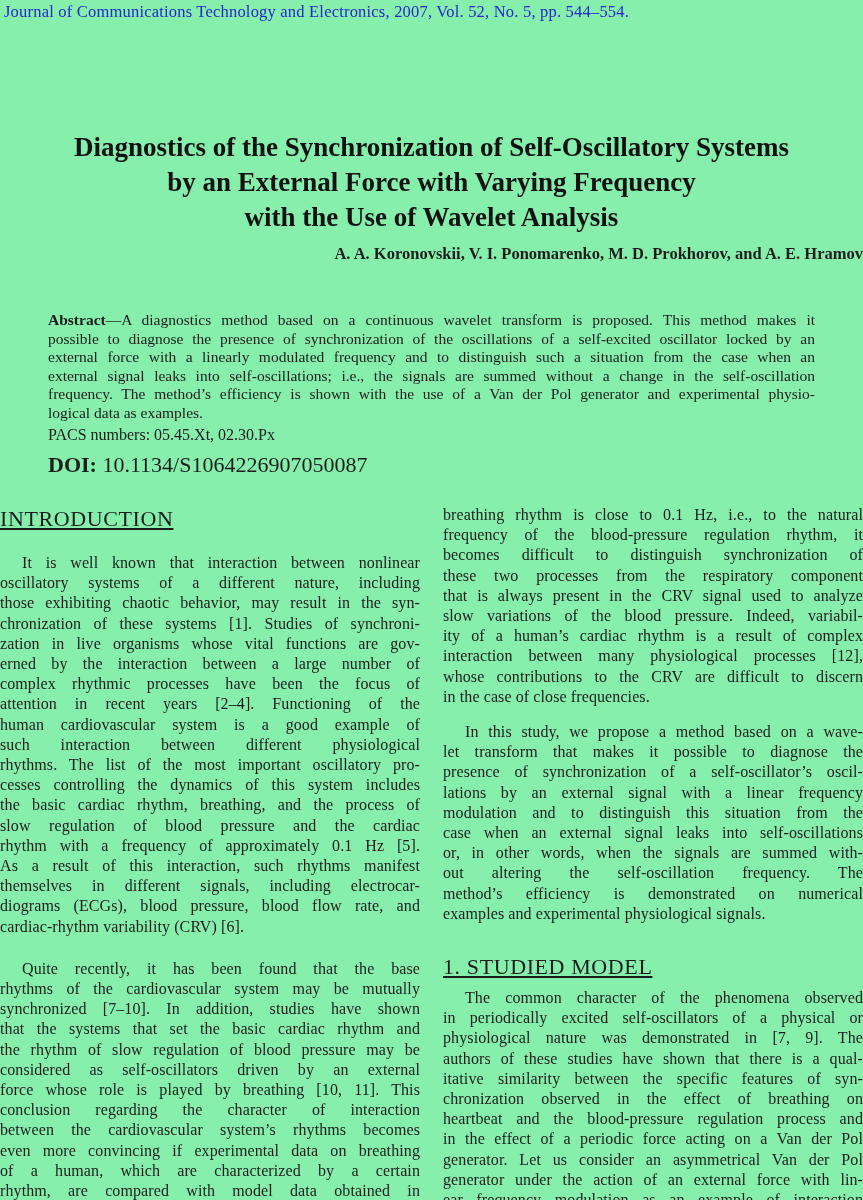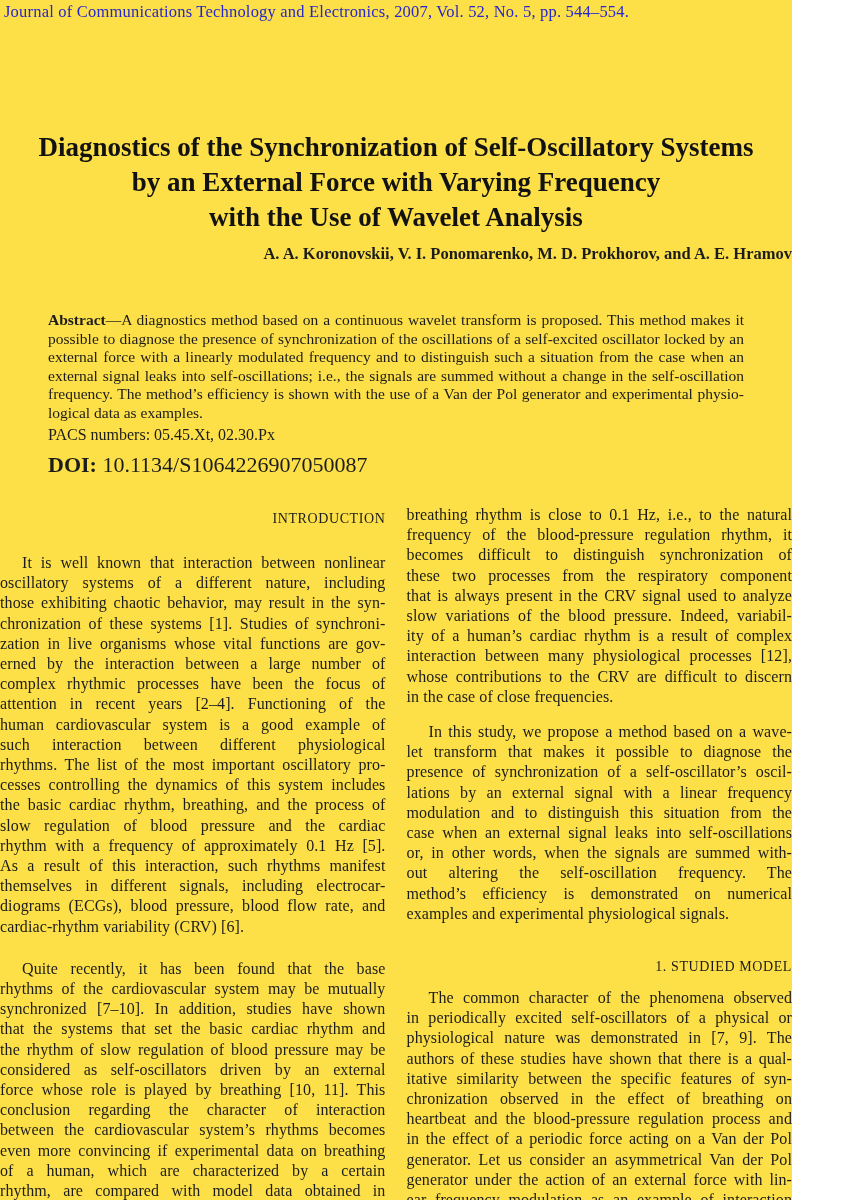--- a/index.html
+++ b/index.html
@@ -1,20 +1,20 @@
 <!DOCTYPE html>
 <html><head>
 <meta charset="utf-8">
 <style>
   html,body{margin:0;padding:0;background:#ffffff;}
   #page{
     position:relative;
-    width:792px;height:1200px;
+    width:863px;height:1200px;
     overflow:hidden;
-    background:#fde047;
+    background:#86efac;
     font-family:"Liberation Serif","DejaVu Serif",serif;
     color:#1c1c1c;
   }
   
   #journal-header{
     padding:2px 0 0 4px;
     font-size:16.5px;
     line-height:20px;
     letter-spacing:0.2px;
   }
@@ -55,24 +55,25 @@
   #doi .b{font-weight:bold;}
   
   #cols{
     display:flex;
     margin-top:30px;
   }
   #leftcol{width:420px;}
   #gutter{width:23px;}
   #rightcol{width:420px;}
   .sec-heading{
-    text-align:right;
-    font-size:14px;
+    text-align:left;
+    font-size:22px;
     line-height:20px;
     letter-spacing:0.6px;
+    text-decoration:underline;
   }
   #leftcol .sec-heading{margin-top:4px;}
   #rightcol .sec-heading{margin-top:33px;margin-bottom:11px;}
   .par{margin:0;}
   #leftcol .sec-heading + .par{margin-top:24px;}
   #leftcol .par + .par{margin-top:22px;}
   #rightcol .par + .par{margin-top:15px;}
   .tl{
     font-size:16px;
     line-height:20.2px;

